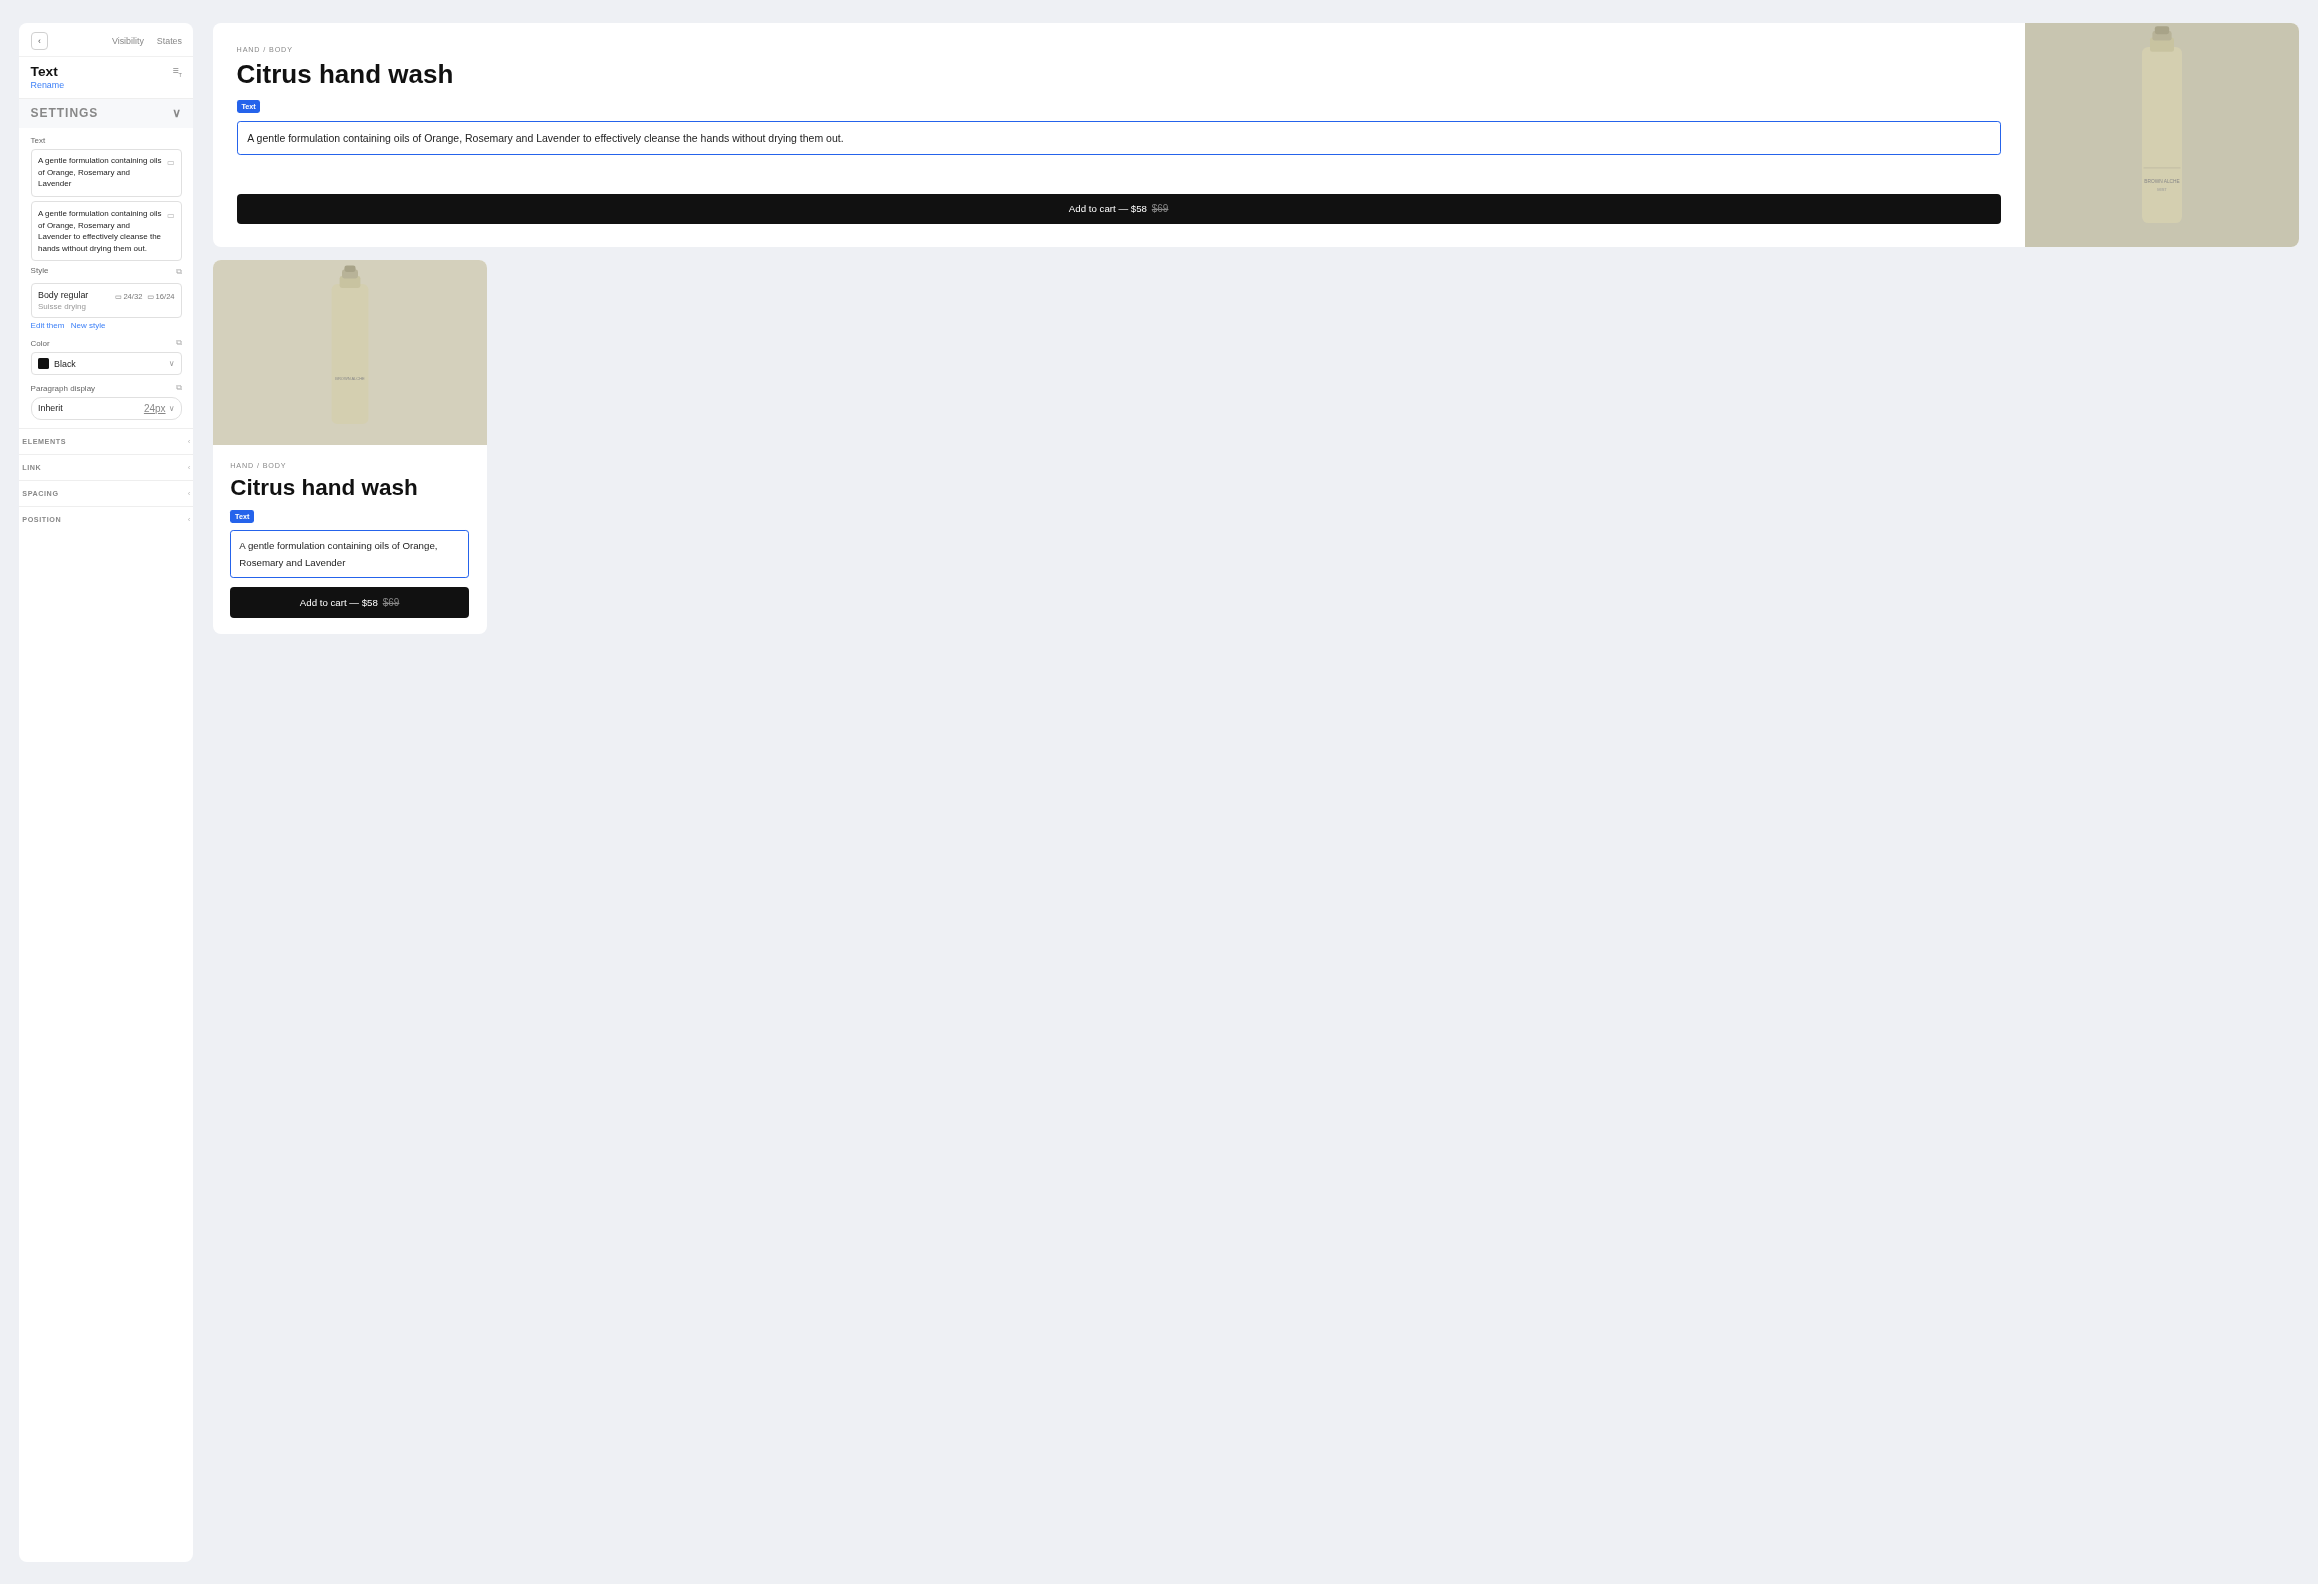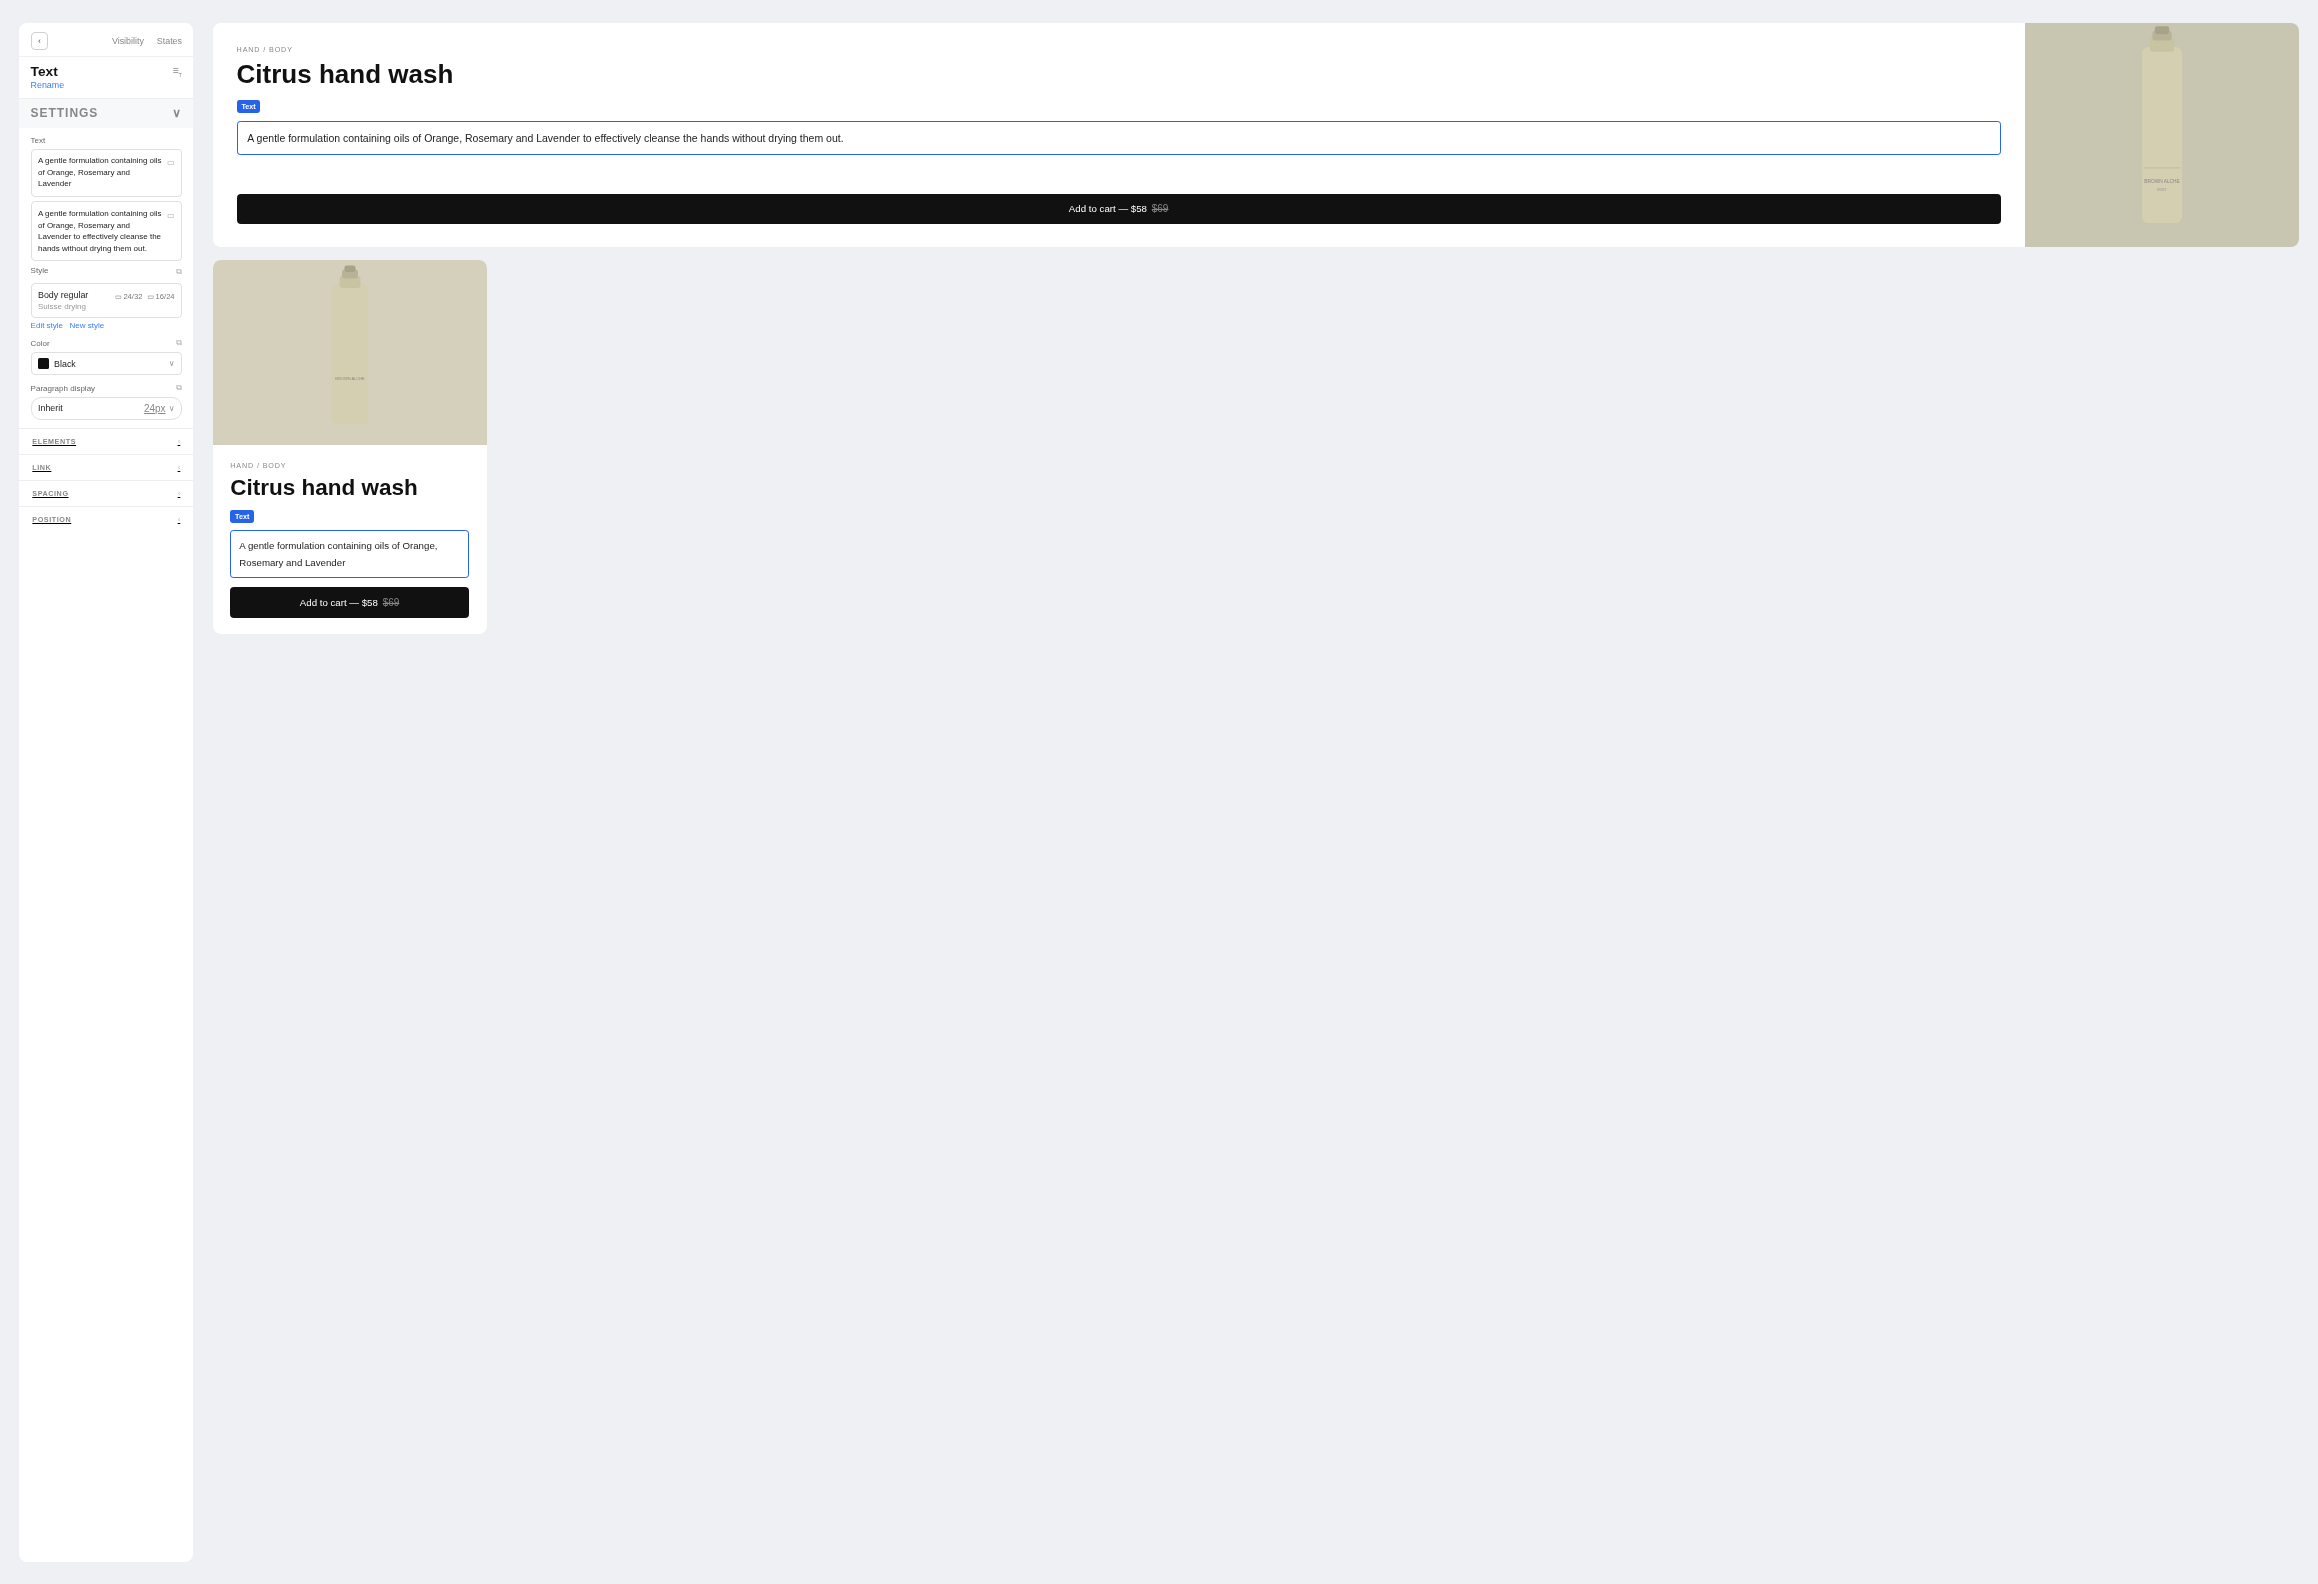--- a/index.html
+++ b/index.html
@@ -200,24 +200,23 @@
     }
     .ps-inherit { font-size: 8.9px; color: #222; }
     .ps-size-row { display: flex; align-items: center; gap: 3.2px; }
     .ps-size { font-size: 10px; color: #888; text-decoration: underline; }
 
     .copy-icon { font-size: 8px; color: #aaa; cursor: pointer; }
 
     
     .collapsed-section {
       display: flex; align-items: flex-end; justify-content: space-between;
-      padding: 8px 13px;
+      padding: 8px 3px;
       border-top: 0.8px solid #eee;
       cursor: pointer;
-      text-decoration: underline;
     }
     .collapsed-section span.label {
       font-size: 7.2px;
       font-weight: 700;
       letter-spacing: 0.08em;
       color: #888;
       text-transform: uppercase;
     }
     .collapsed-chevron { font-size: 8px; color: #bbb; }
 
@@ -411,21 +410,21 @@
           </span>
           <span class="style-size-item">
             <span style="font-size:7.2px">▭</span>
             <span>16/24</span>
           </span>
         </div>
       </div>
       <div class="style-font">Suisse drying</div>
     </div>
     <div class="style-links">
-      <span class="style-link">Edit style</span>
+      <span class="style-link">Edit them</span>
       <span class="style-link">New style</span>
     </div>
 
     <div class="ps-label-row">
       <span class="ps-label">Color</span>
       <span class="copy-icon">⧉</span>
     </div>
     <div class="color-row">
       <div class="color-swatch-label">
         <div class="color-swatch"></div>

